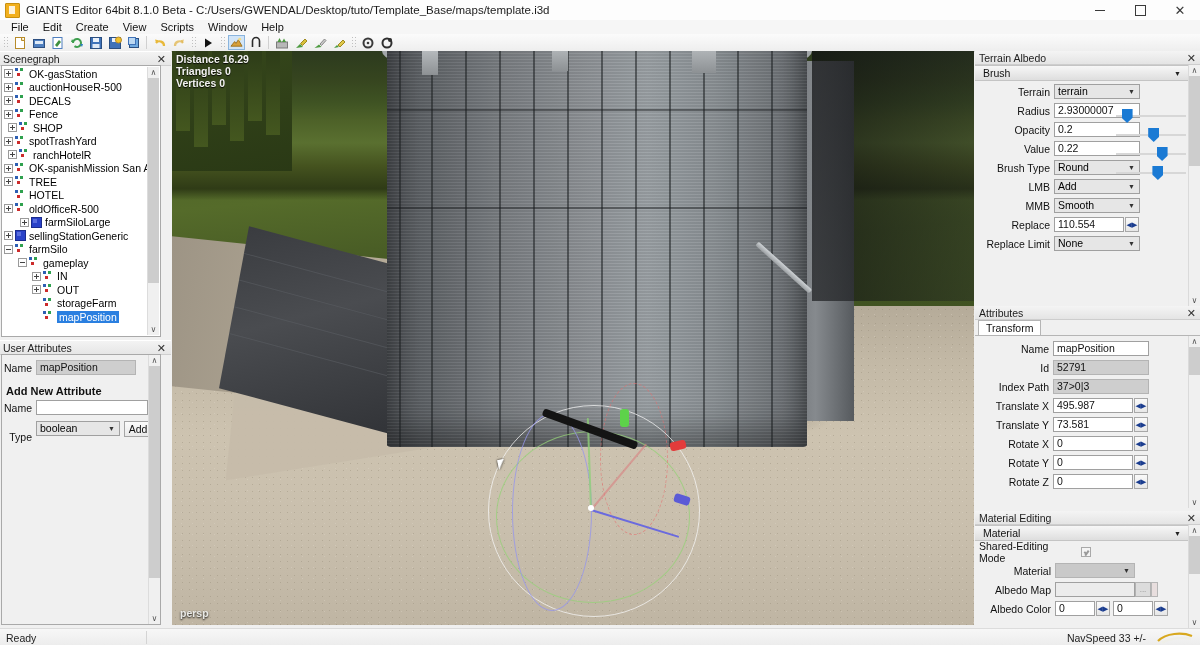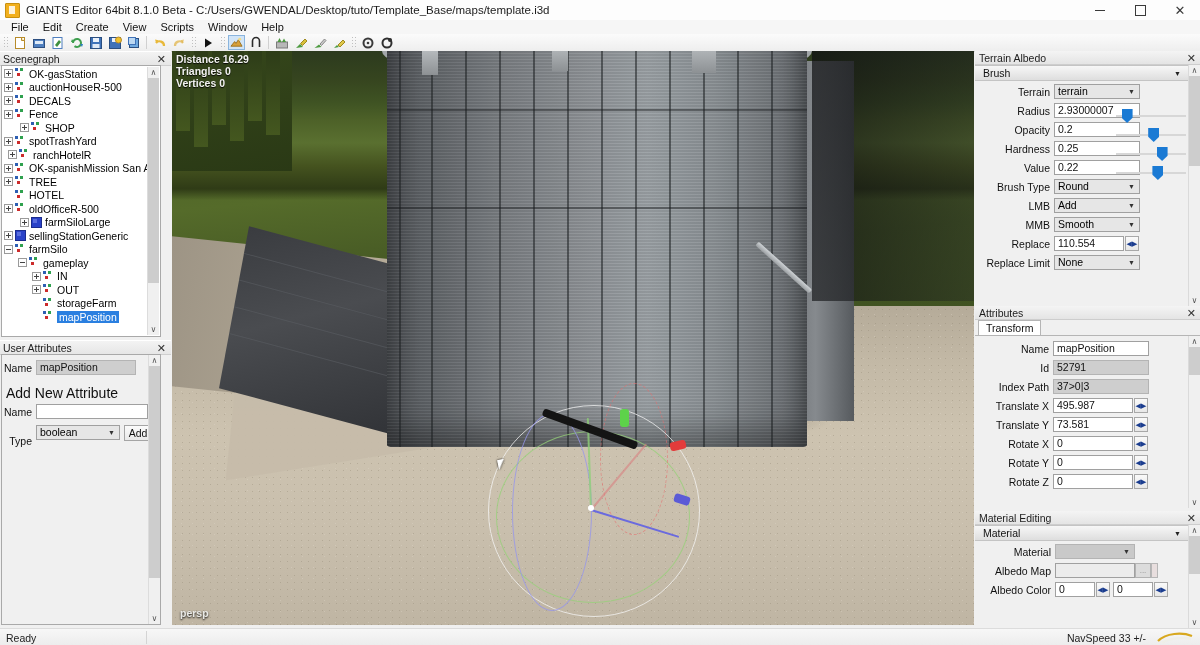--- a/index.html
+++ b/index.html
@@ -78,21 +78,21 @@
   .sb-thumb{position:absolute;left:0;width:11px;background:#cdcdcd;}
 
   .userattr{position:absolute;left:0;top:289px;width:171px;height:288px;}
   .ua-body{position:absolute;left:1px;top:14px;width:160px;height:271px;background:#f0f0f0;
     border:1px solid #a9a9a9;box-sizing:border-box;}
   .ua-row{display:flex;align-items:center;height:17px;margin:4px 0 0 0;}
   .ua-lab{font-size:10.5px;text-align:right;padding-right:4px;color:#111;}
   .fld{height:15px;border:1px solid #a0a0a0;background:#fff;box-sizing:border-box;
     font-size:10.5px;line-height:13px;padding:0 3px;color:#111;overflow:hidden;white-space:nowrap;}
   .fld.ro{background:#cecece;border-color:#b4b4b4;}
-  .sect-title{font-weight:normal;font-size:14px;margin:9px 0 2px 4px;color:#111;}
+  .sect-title{font-weight:bold;font-size:11px;margin:9px 0 2px 4px;color:#111;}
   .cbox{height:15px;border:1px solid #a0a0a0;background:#e6e6e6;box-sizing:border-box;
     font-size:10.5px;line-height:13px;padding:0 3px;display:flex;align-items:center;}
   .cbox .cv{flex:1;overflow:hidden;white-space:nowrap;}
   .cbox .carr{width:9px;text-align:center;font-size:7px;color:#333;}
   .btn{height:16px;border:1px solid #a5a5a5;background:linear-gradient(#fbfbfb,#e9e9e9);
     font-size:10.5px;display:flex;align-items:center;justify-content:center;
     box-sizing:border-box;color:#111;}
 
   
   .viewport{position:absolute;left:172px;top:51px;width:802px;height:574px;overflow:hidden;
@@ -401,21 +401,21 @@
             </div>
             <div class="tnode" style="padding-left: 2px;">
               <span class="exp plus"></span>
               <span class="dots">
                 <i class="d1"></i>
                 <i class="d2"></i>
                 <i class="d3"></i>
               </span>
               <span class="tlabel">Fence</span>
             </div>
-            <div class="tnode" style="padding-left: 18px;">
+            <div class="tnode" style="padding-left: 6px;">
               <span class="exp plus"></span>
               <span class="dots">
                 <i class="d1"></i>
                 <i class="d2"></i>
                 <i class="d3"></i>
               </span>
               <span class="tlabel">SHOP</span>
             </div>
             <div class="tnode" style="padding-left: 2px;">
               <span class="exp plus"></span>
@@ -677,24 +677,20 @@
           </div>
           <div class="r-row">
             <span class="r-lab" style="width: 75px;">Radius</span>
             <span class="fld" style="width: 86px;">2.93000007</span>
           </div>
           <div class="r-row">
             <span class="r-lab" style="width: 75px;">Opacity</span>
             <span class="fld" style="width: 86px;">0.2</span>
           </div>
           <div class="r-row">
-            <span class="r-lab" style="width: 75px;">Hardness</span>
-            <span class="fld" style="width: 86px;">0.25</span>
-          </div>
-          <div class="r-row">
             <span class="r-lab" style="width: 75px;">Value</span>
             <span class="fld" style="width: 86px;">0.22</span>
           </div>
           <div class="r-row">
             <span class="r-lab" style="width: 75px;">Brush Type</span>
             <span class="cbox" style="width: 86px;">
               <span class="cv">Round</span>
               <span class="carr">▼</span>
             </span>
           </div>
@@ -812,20 +808,24 @@
           <span class="tri">▼</span>
         </div>
         <div class="rscroll" style="top:0;height:103px;">
           <div class="sb-arrow">∧</div>
           <div class="sb-thumb" style="position:absolute;top:11px;height:38px;background:#cdcdcd;"></div>
           <div class="sb-arrow" style="position:absolute;bottom:0;left:0;">∨</div>
         </div>
       </div>
 
       <div style="position:absolute;left:0;top:32px;width:213px;">
+        <div class="r-row">
+          <span class="r-lab" style="width:96px;text-align:left;padding-left:4px;">Shared-Editing Mode</span>
+          <span class="chk"></span>
+        </div>
         <div class="r-row">
           <span class="r-lab" style="width:76px;">Material</span>
           <span class="cbox" style="width:80px;background:#c9c9c9;border-color:#b4b4b4;">
             <span class="cv"></span>
             <span class="carr">▼</span>
           </span>
         </div>
         <div class="r-row">
           <span class="r-lab" style="width:76px;">Albedo Map</span>
           <span class="fld" style="width:80px;background:#ececec;"></span>

